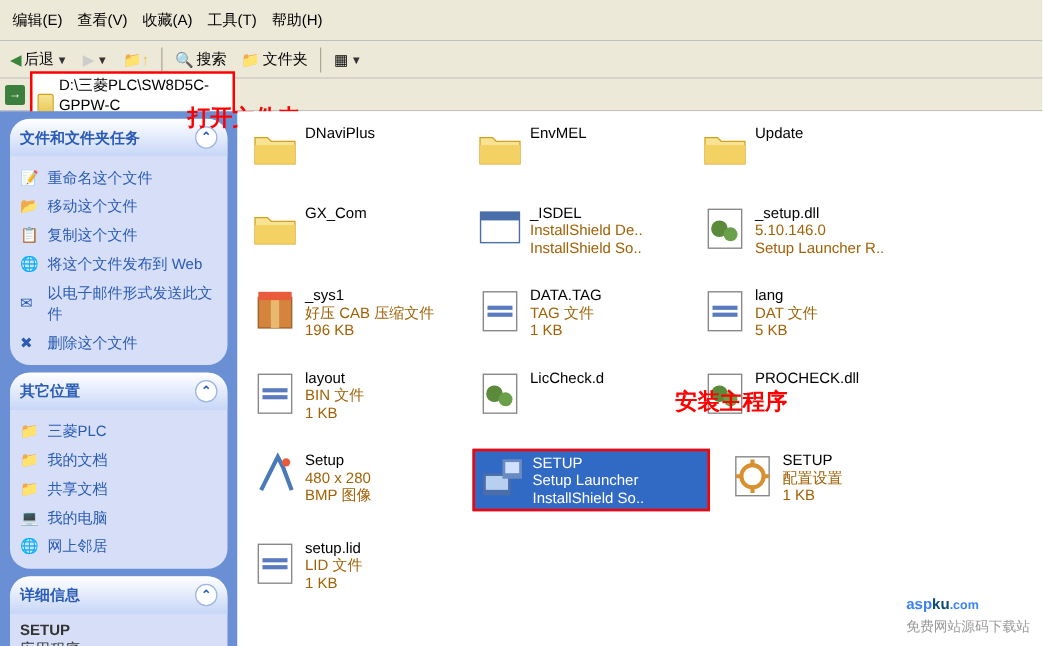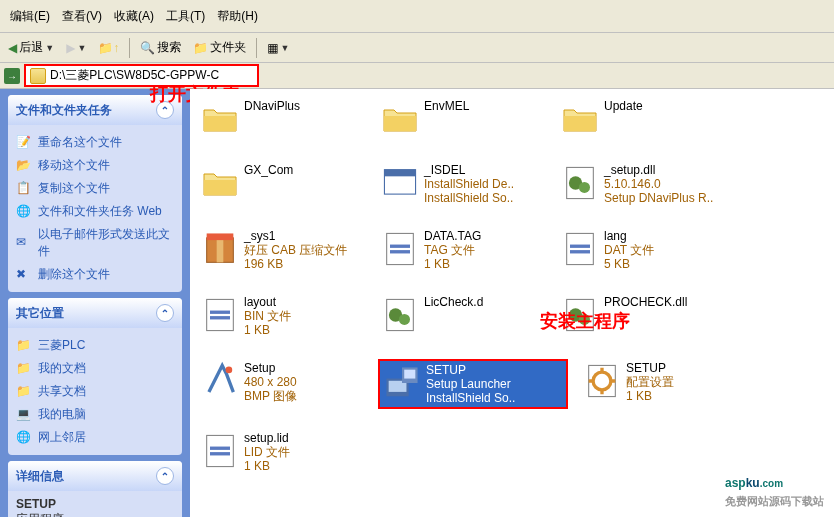--- a/index.html
+++ b/index.html
@@ -5,45 +5,45 @@
 *{box-sizing:border-box;margin:0;padding:0;font-family:"SimSun","宋体",sans-serif;font-size:12px}
 body{background:#fff;width:834px;height:517px;overflow:hidden;position:relative}
 .menubar{height:32px;background:#ece9d8;display:flex;align-items:center;padding:16px 4px;border-bottom:1px solid #c0c0c0}
 .menubar span{padding:2px 6px;cursor:default}
 .toolbar{height:30px;background:#ece9d8;display:flex;align-items:center;padding:0 4px;border-bottom:1px solid #c0c0c0;gap:4px}
 .tbtn{padding:2px 4px;display:flex;align-items:center;gap:2px}
 .sep{width:1px;height:20px;background:#aca899;margin:0 2px}
 .arrow{font-size:9px;color:#333}
 .addrbar{height:26px;background:#ece9d8;display:flex;align-items:center;padding:2px 4px;border-bottom:1px solid #c0c0c0;gap:4px}
 .goicon{width:16px;height:16px;background:#3d7f3d;border-radius:2px;display:flex;align-items:center;justify-content:center;color:#fff;font-size:10px}
-.addr-field{flex:0 0 auto;display:flex;align-items:center;border:2px solid red;padding:1px 4px;gap:4px;background:#fff;width:235px}
+.addr-field{flex:0 0 auto;display:flex;align-items:flex-end;border:2px solid red;padding:1px 4px;gap:4px;background:#fff;width:164px}
 .folder-ico{width:16px;height:16px;background:linear-gradient(#f7e393,#e8c858);border:1px solid #d4a017;border-radius:2px}
 .main{display:flex;height:439px}
 .sidebar{width:190px;background:#6b8fd4;overflow:hidden}
-.panel{margin:6px 8px;background:#d6dff7;border-radius:4px;overflow:hidden}
+.panel{margin:6px 8px;background:#d6dff7;border-radius:16px;overflow:hidden}
 .panel-hd{background:linear-gradient(#fff,#c7d6f8);padding:6px 8px;font-weight:bold;color:#2a5bb5;display:flex;justify-content:space-between;align-items:center}
 .panel-bd{padding:6px 8px}
 .task{display:flex;align-items:center;gap:6px;padding:3px 0;color:#2a5bb5;cursor:pointer}
 .task .ic{width:16px;height:16px;flex:0 0 16px}
 .content{flex:1;background:#fff;padding:8px;display:flex;flex-wrap:wrap;align-content:flex-start;gap:20px 12px;position:relative}
 .item{width:168px;display:flex;gap:4px;padding:2px}
 .item .icon{width:40px;height:40px;flex:0 0 40px;display:flex;align-items:center;justify-content:center}
 .item .txt{flex:1;line-height:14px}
 .item .nm{color:#000}
 .item .ln{color:#a16207}
 .item.sel{background:#316ac5}
 .item.sel .nm,.item.sel .ln{color:#fff}
 .redbox{border:2px solid red}
 .redtext{color:red;font-size:18px;font-weight:bold;position:absolute}
 .bigfolder{width:36px;height:30px}
 .chev{width:18px;height:18px;border:1px solid #9db6e4;border-radius:50%;background:#fff;display:flex;align-items:center;justify-content:center;color:#2a5bb5;font-size:10px}
 .watermark{position:absolute;right:10px;bottom:8px;font-family:Arial;font-weight:bold;font-size:28px}
-.wm-r{color:#0f766e;text-align:right;}
+.wm-r{color:#3b82f6;text-align:right;}
 .wm-b{color:#0c4a6e}
-.wm-s{font-size:11px;color:#999;font-weight:bold;display:block;text-align:center}
+.wm-s{font-size:11px;color:#999;font-weight:normal;display:block;text-align:center}
 .detail-bd{padding:6px 8px;font-size:12px;color:#333}
 </style>
 </head>
 <body>
 
 <div class="menubar">
   <span>编辑(E)</span>
   <span>查看(V)</span>
   <span>收藏(A)</span>
   <span>工具(T)</span>
@@ -104,21 +104,21 @@
         <div class="task">
             <span class="ic">📂</span>
             <span>移动这个文件</span>
           </div>
         <div class="task">
             <span class="ic">📋</span>
             <span>复制这个文件</span>
           </div>
         <div class="task">
             <span class="ic">🌐</span>
-            <span>文件和文件夹任务 Web</span>
+            <span>将这个文件发布到 Web</span>
           </div>
         <div class="task">
             <span class="ic">✉</span>
             <span>以电子邮件形式发送此文件</span>
           </div>
         <div class="task">
             <span class="ic">✖</span>
             <span>删除这个文件</span>
           </div>
       </div>
@@ -228,21 +228,21 @@
         <div class="icon">
           <svg viewBox="0 0 36 36">
             <rect x="6" y="4" width="24" height="28" fill="#fff" stroke="#888"></rect>
             <circle cx="14" cy="18" r="6" fill="#5a8a3a"></circle>
             <circle cx="22" cy="22" r="5" fill="#6aa04a"></circle>
           </svg>
         </div>
         <div class="txt">
           <div class="nm">_setup.dll</div>
           <div class="ln">5.10.146.0</div>
-          <div class="ln">Setup DNaviPlus R..</div>
+          <div class="ln">Setup Launcher R..</div>
         </div>
       </div>
     <div class="item">
         <div class="icon">
           <svg viewBox="0 0 36 36">
             <rect x="6" y="8" width="24" height="22" fill="#d4843c" stroke="#a0622c"></rect>
             <rect x="15" y="8" width="6" height="22" fill="#e8b870"></rect>
             <rect x="6" y="4" width="24" height="6" fill="#e85c3c"></rect>
           </svg>
         </div>

